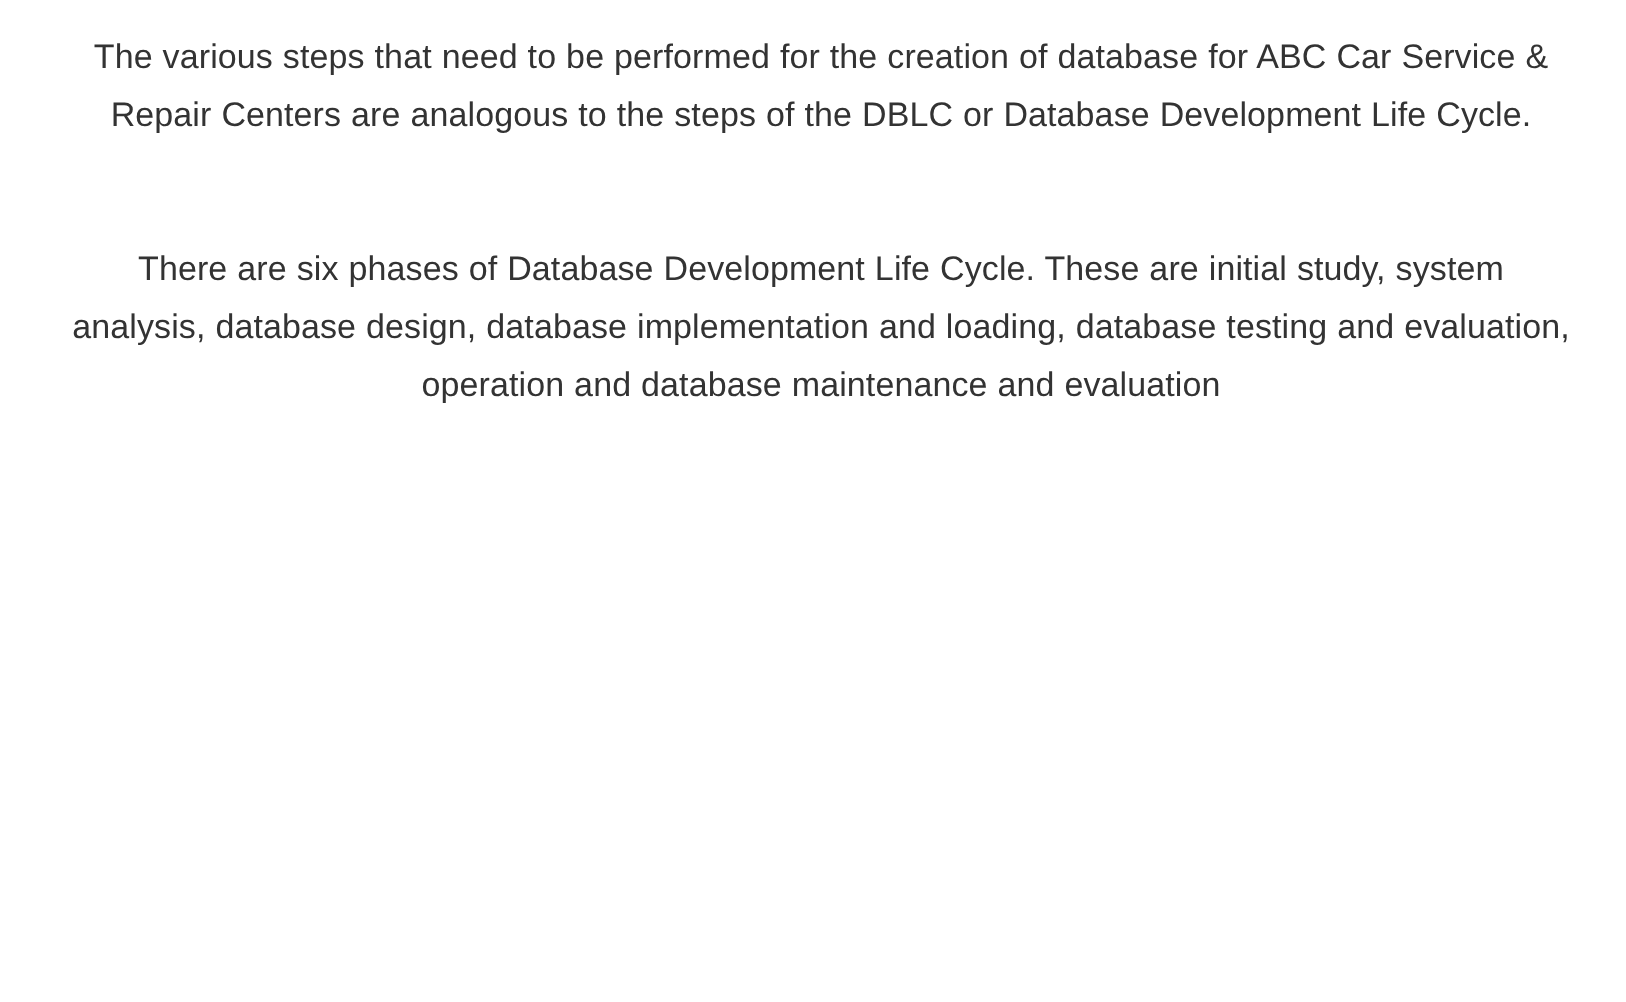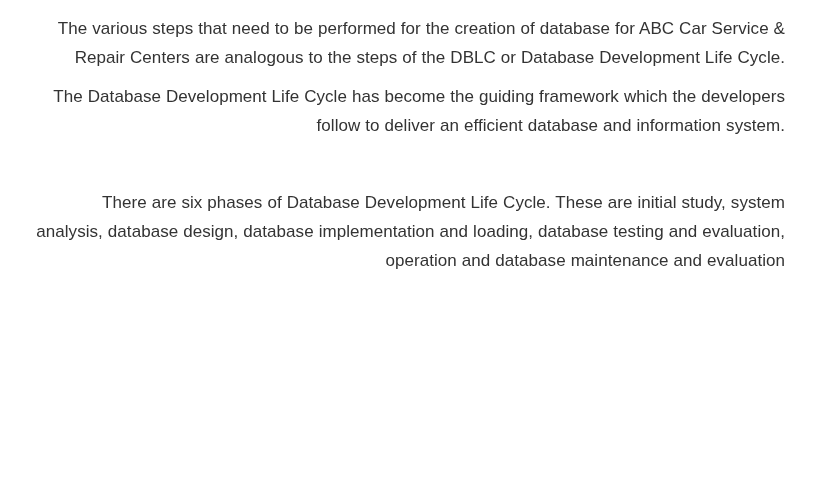--- a/index.html
+++ b/index.html
@@ -20,37 +20,36 @@
     height: 501px;
     background: #ffffff;
     padding: 14px 28px 0 36px;
   }
   .paragraph {
     margin: 0 0 10px 0;
     width: 749px;
     font-size: 17px;
     line-height: 29px;
     color: #333333;
-    text-align: right;
+    text-align: center;
     letter-spacing: 0.05px;
     word-spacing: 0.2px;
     -webkit-font-smoothing: antialiased;
   }
   .paragraph:last-child {
     margin-bottom: 0;
     margin-top: 48px;
   }
 </style>
 </head>
 <body>
 
 <div class="document">
 
   <p class="paragraph">The various steps that need to be performed for the creation of database for ABC Car Service &amp; Repair Centers are analogous to the steps of the DBLC or Database Development Life Cycle.</p>
 
 
 
 
-  <p class="paragraph">The Database Development Life Cycle has become the guiding framework which the developers follow to deliver an efficient database and information system.</p>
 
   <p class="paragraph">There are six phases of Database Development Life Cycle. These are initial study, system analysis, database design, database implementation and loading, database testing and evaluation, operation and database maintenance and evaluation</p>
 
 </div>
 
 </body></html>

